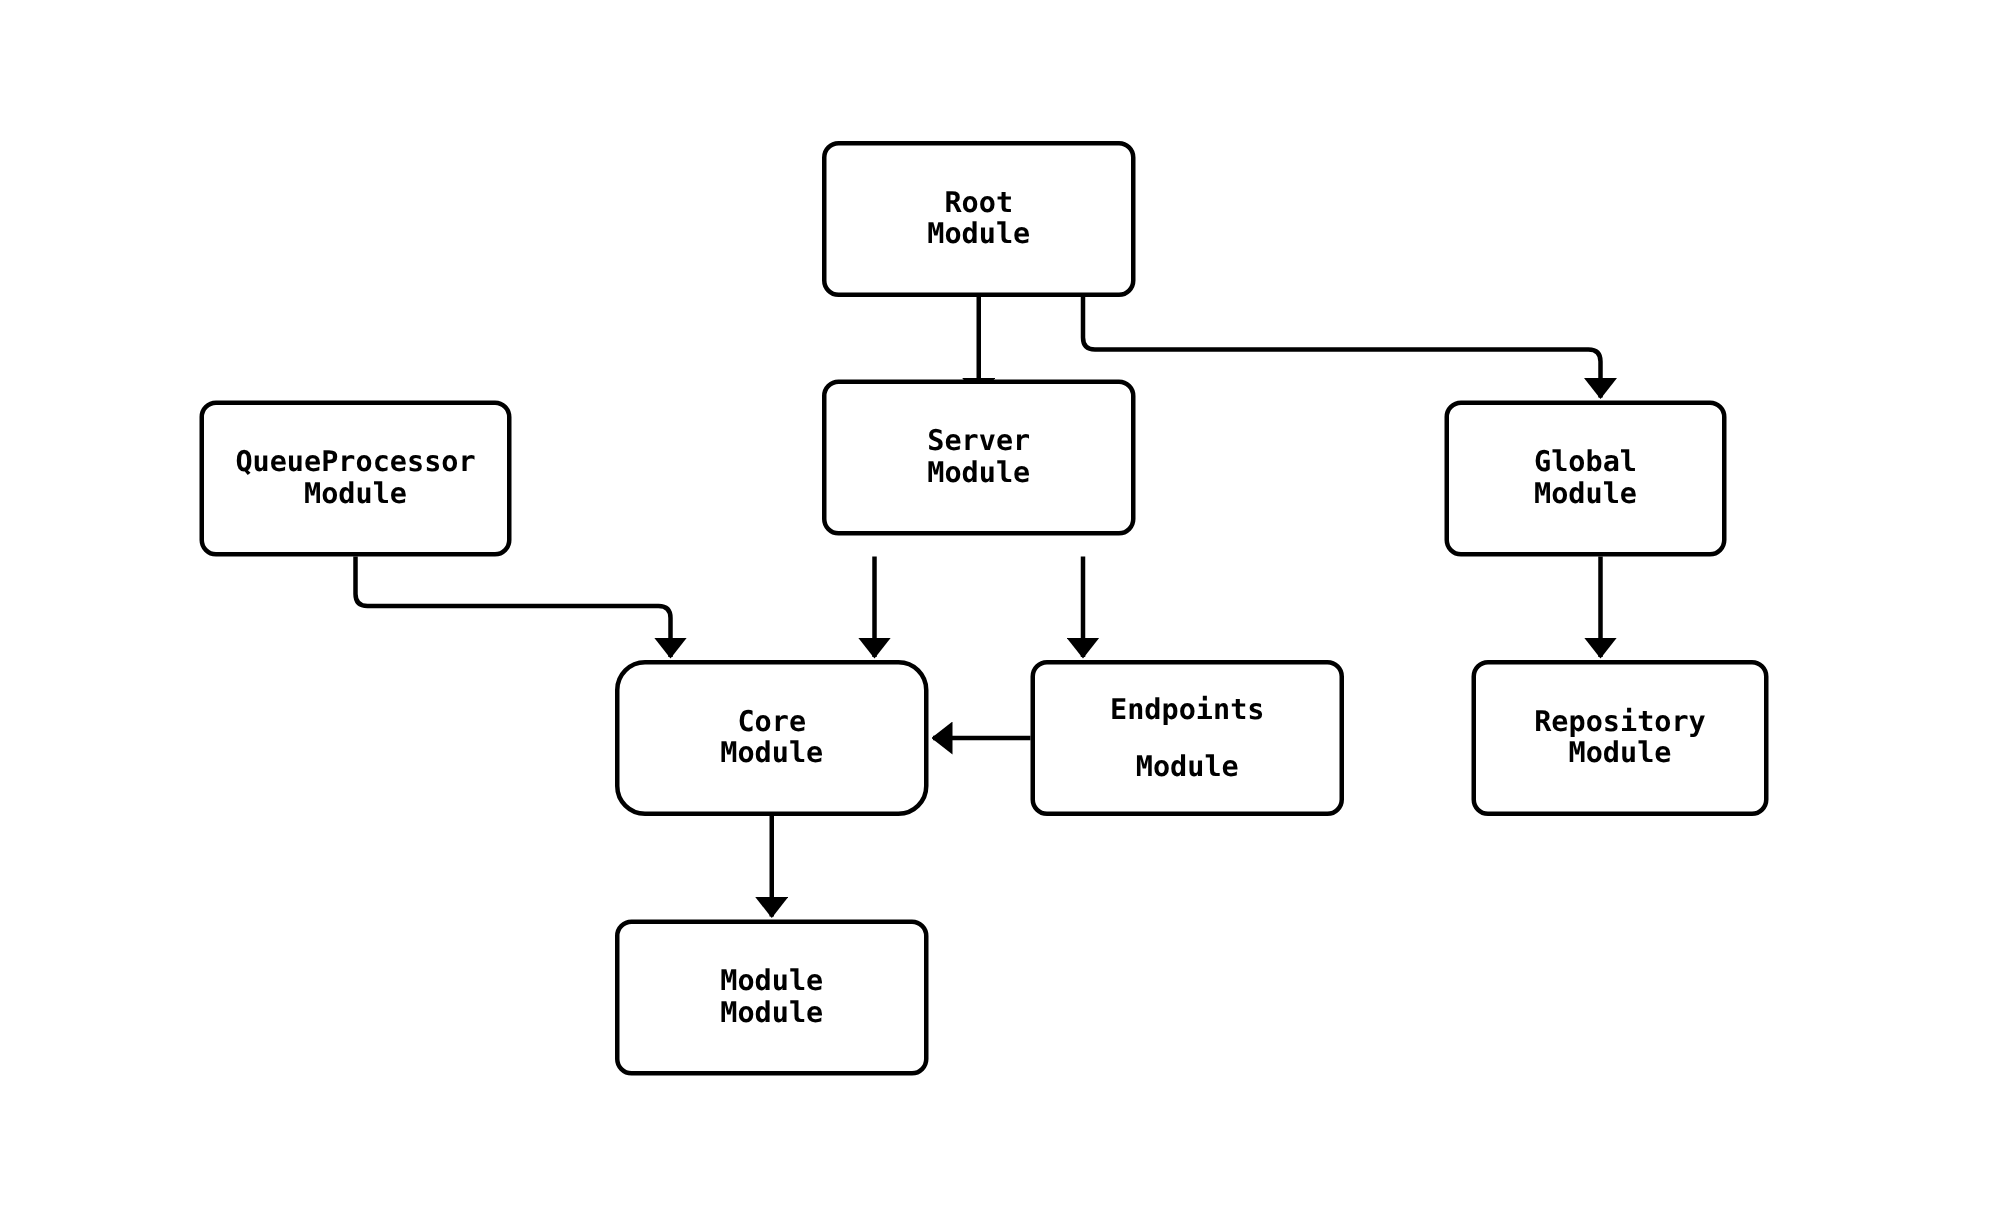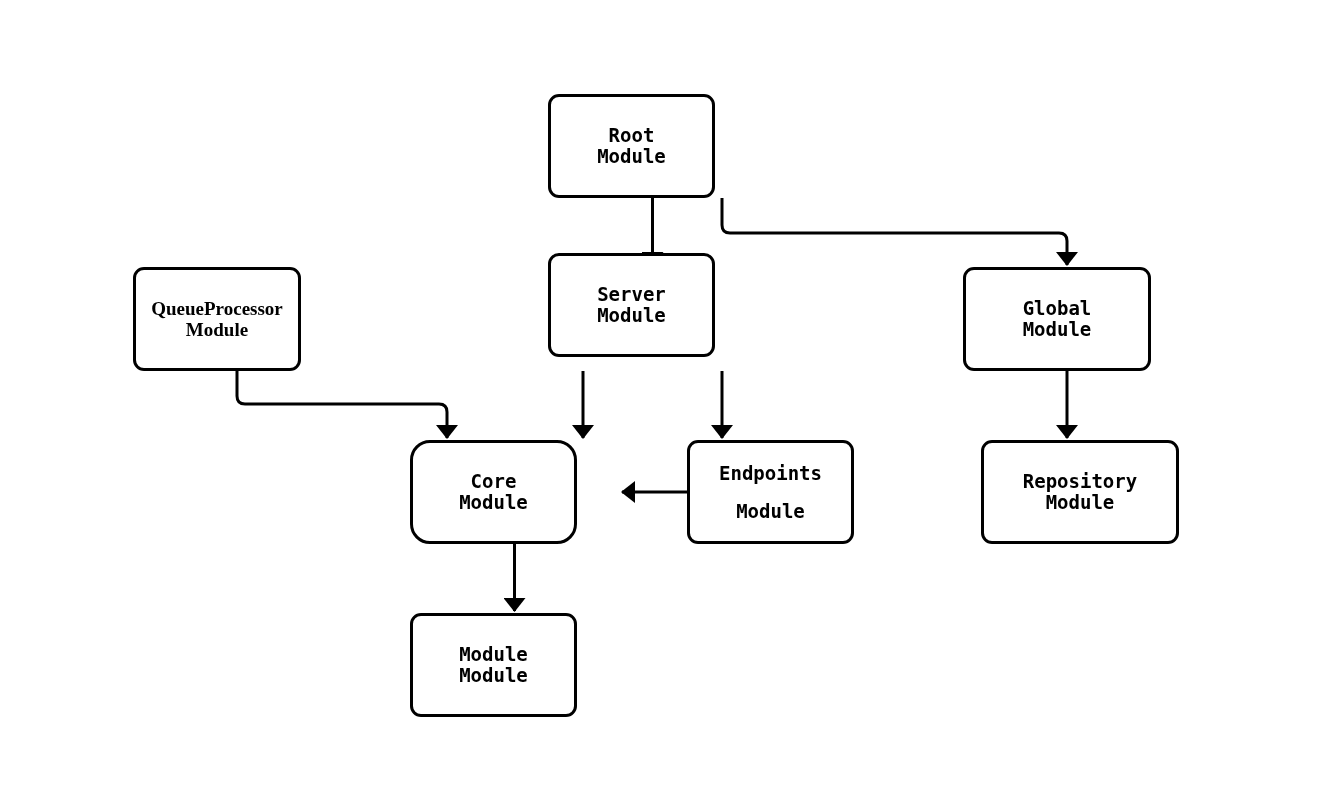--- a/index.html
+++ b/index.html
@@ -23,40 +23,40 @@
     top: 0;
     pointer-events: none;
   }
   .edge {
     fill: none;
     stroke: #000000;
     stroke-width: 3;
   }
   .node {
     position: absolute;
-    width: 167px;
+    width: 209px;
     height: 104px;
     background: #ffffff;
     border: 3px solid #000000;
     border-radius: 11px;
     display: flex;
     flex-direction: column;
     align-items: center;
     justify-content: center;
     text-align: center;
     color: #000000;
     font-weight: bold;
     font-size: 19px;
     line-height: 21px;
   }
   .node span { display: block; }
 
   
   #node-root          { left: 548px; top:  94px; }
-  #node-queueprocessor{ left: 133px; top: 267px; width: 168px; font-family: Liberation Serif, serif; }
+  #node-queueprocessor{ left: 133px; top: 267px; width: 208px; }
   #node-server        { left: 548px; top: 253px; }
   #node-global        { left: 963px; top: 267px; width: 188px; }
   #node-core          { left: 410px; top: 440px; border-radius: 20px; }
   #node-endpoints     { left: 687px; top: 440px; gap: 17px; }
   #node-repository    { left: 981px; top: 440px; width: 198px; }
   #node-queue         { left: 410px; top: 613px; }
 </style>
 </head>
 <body>
 

